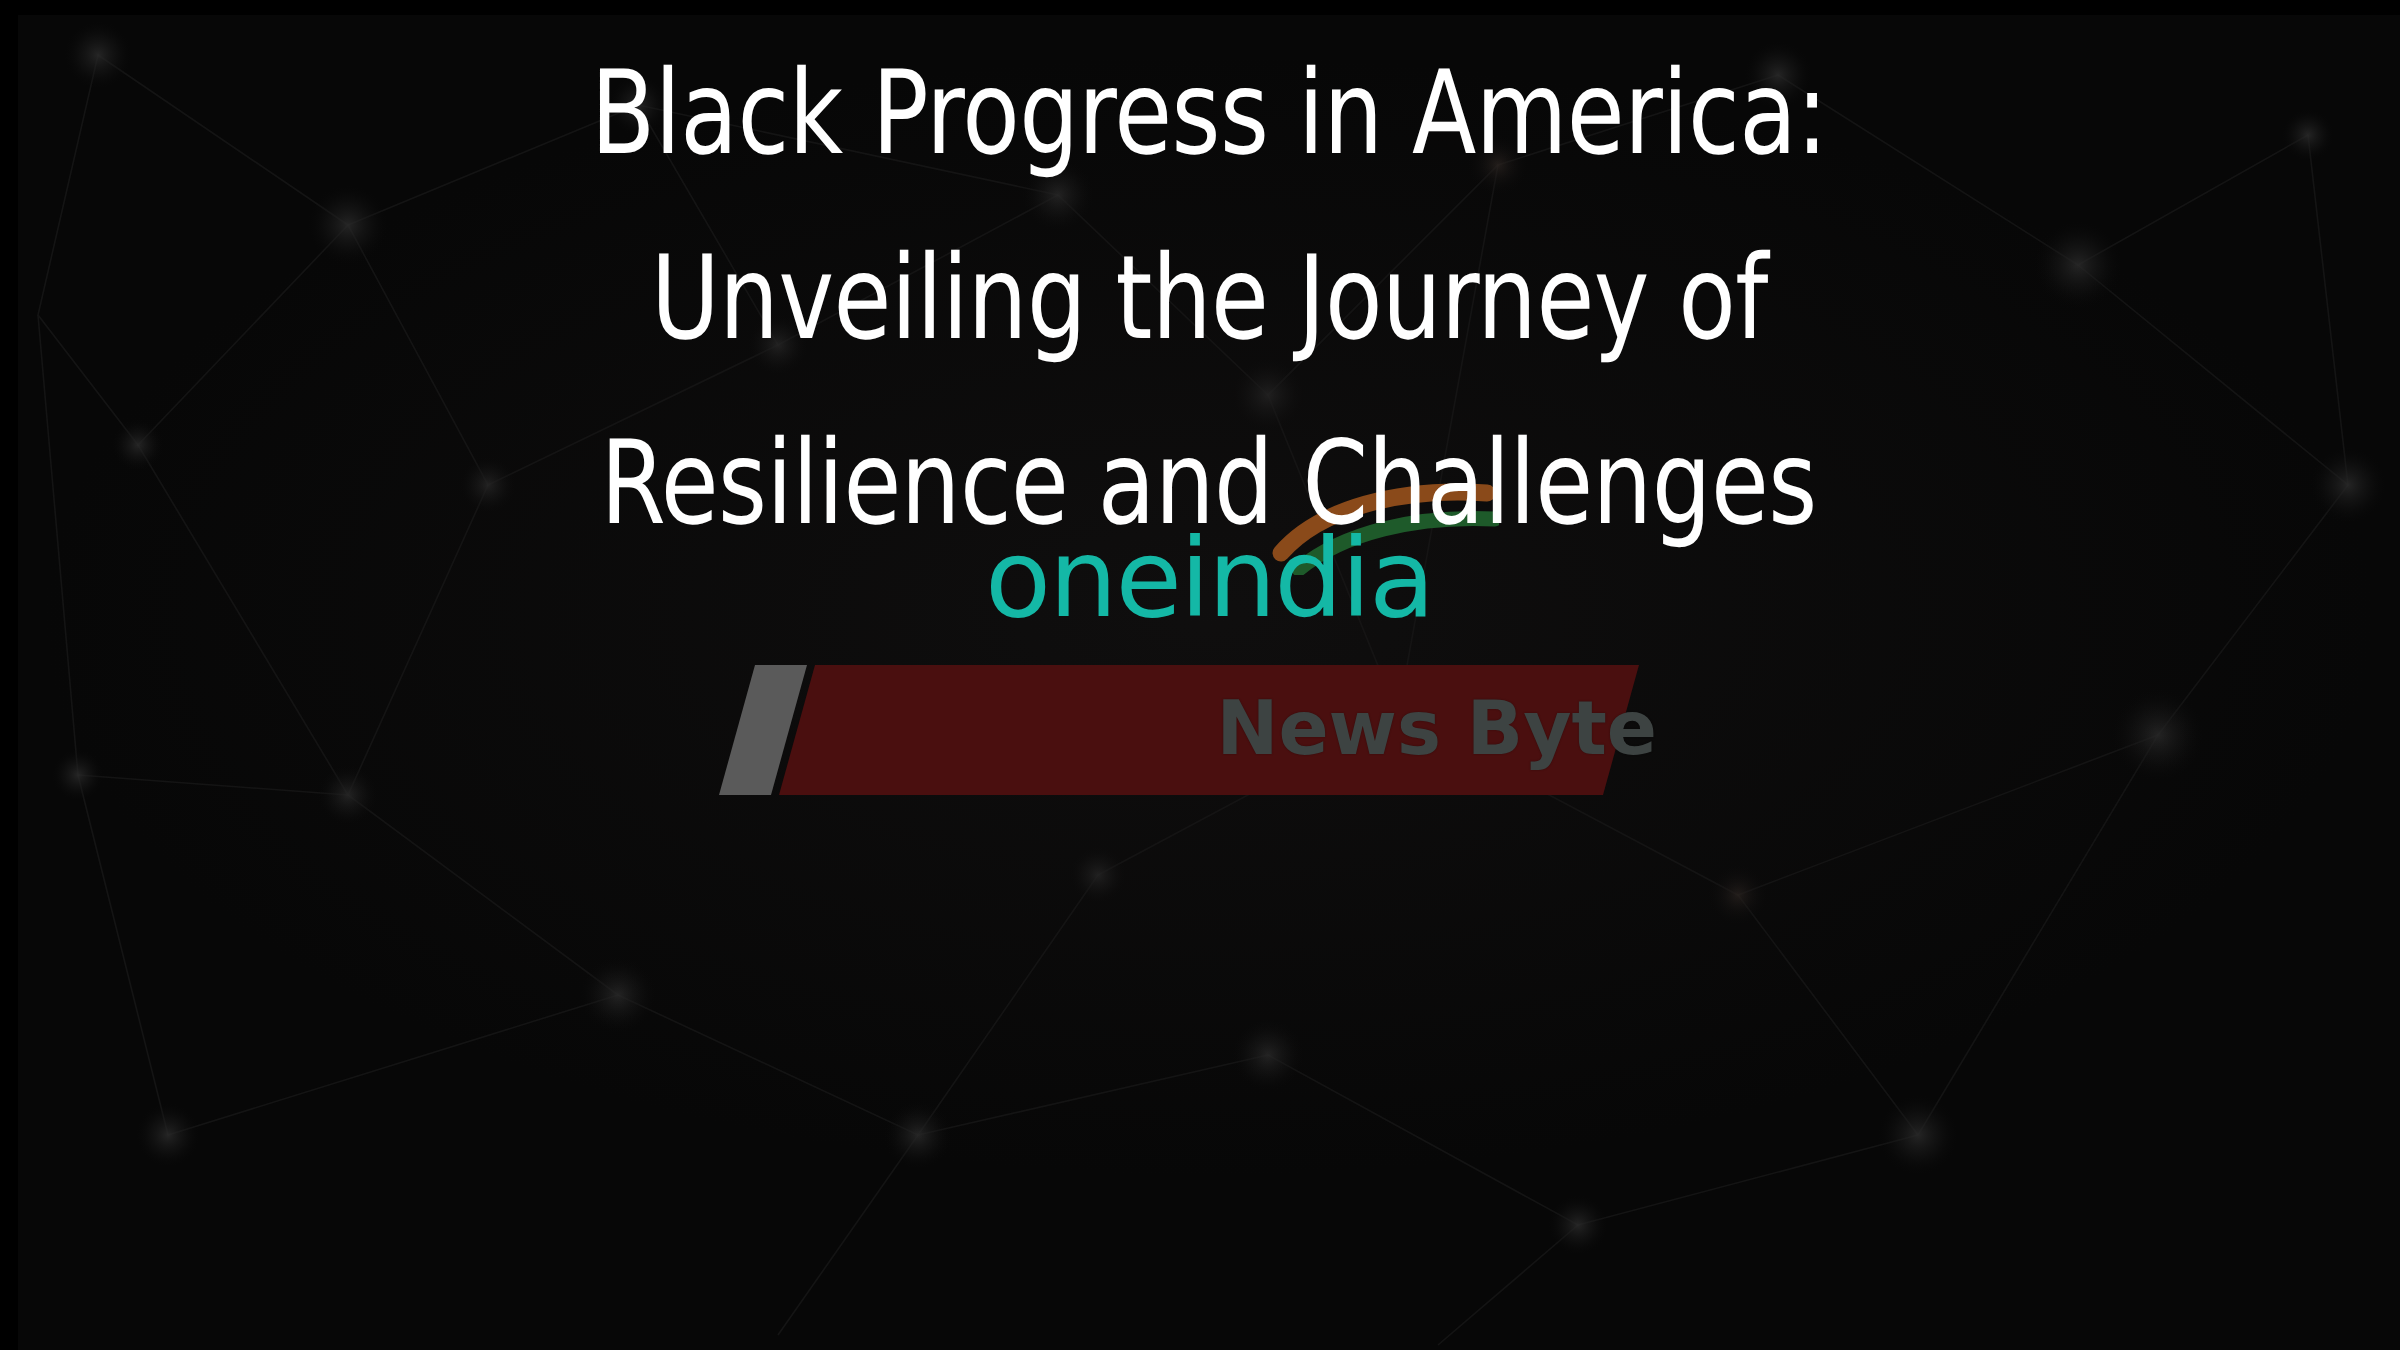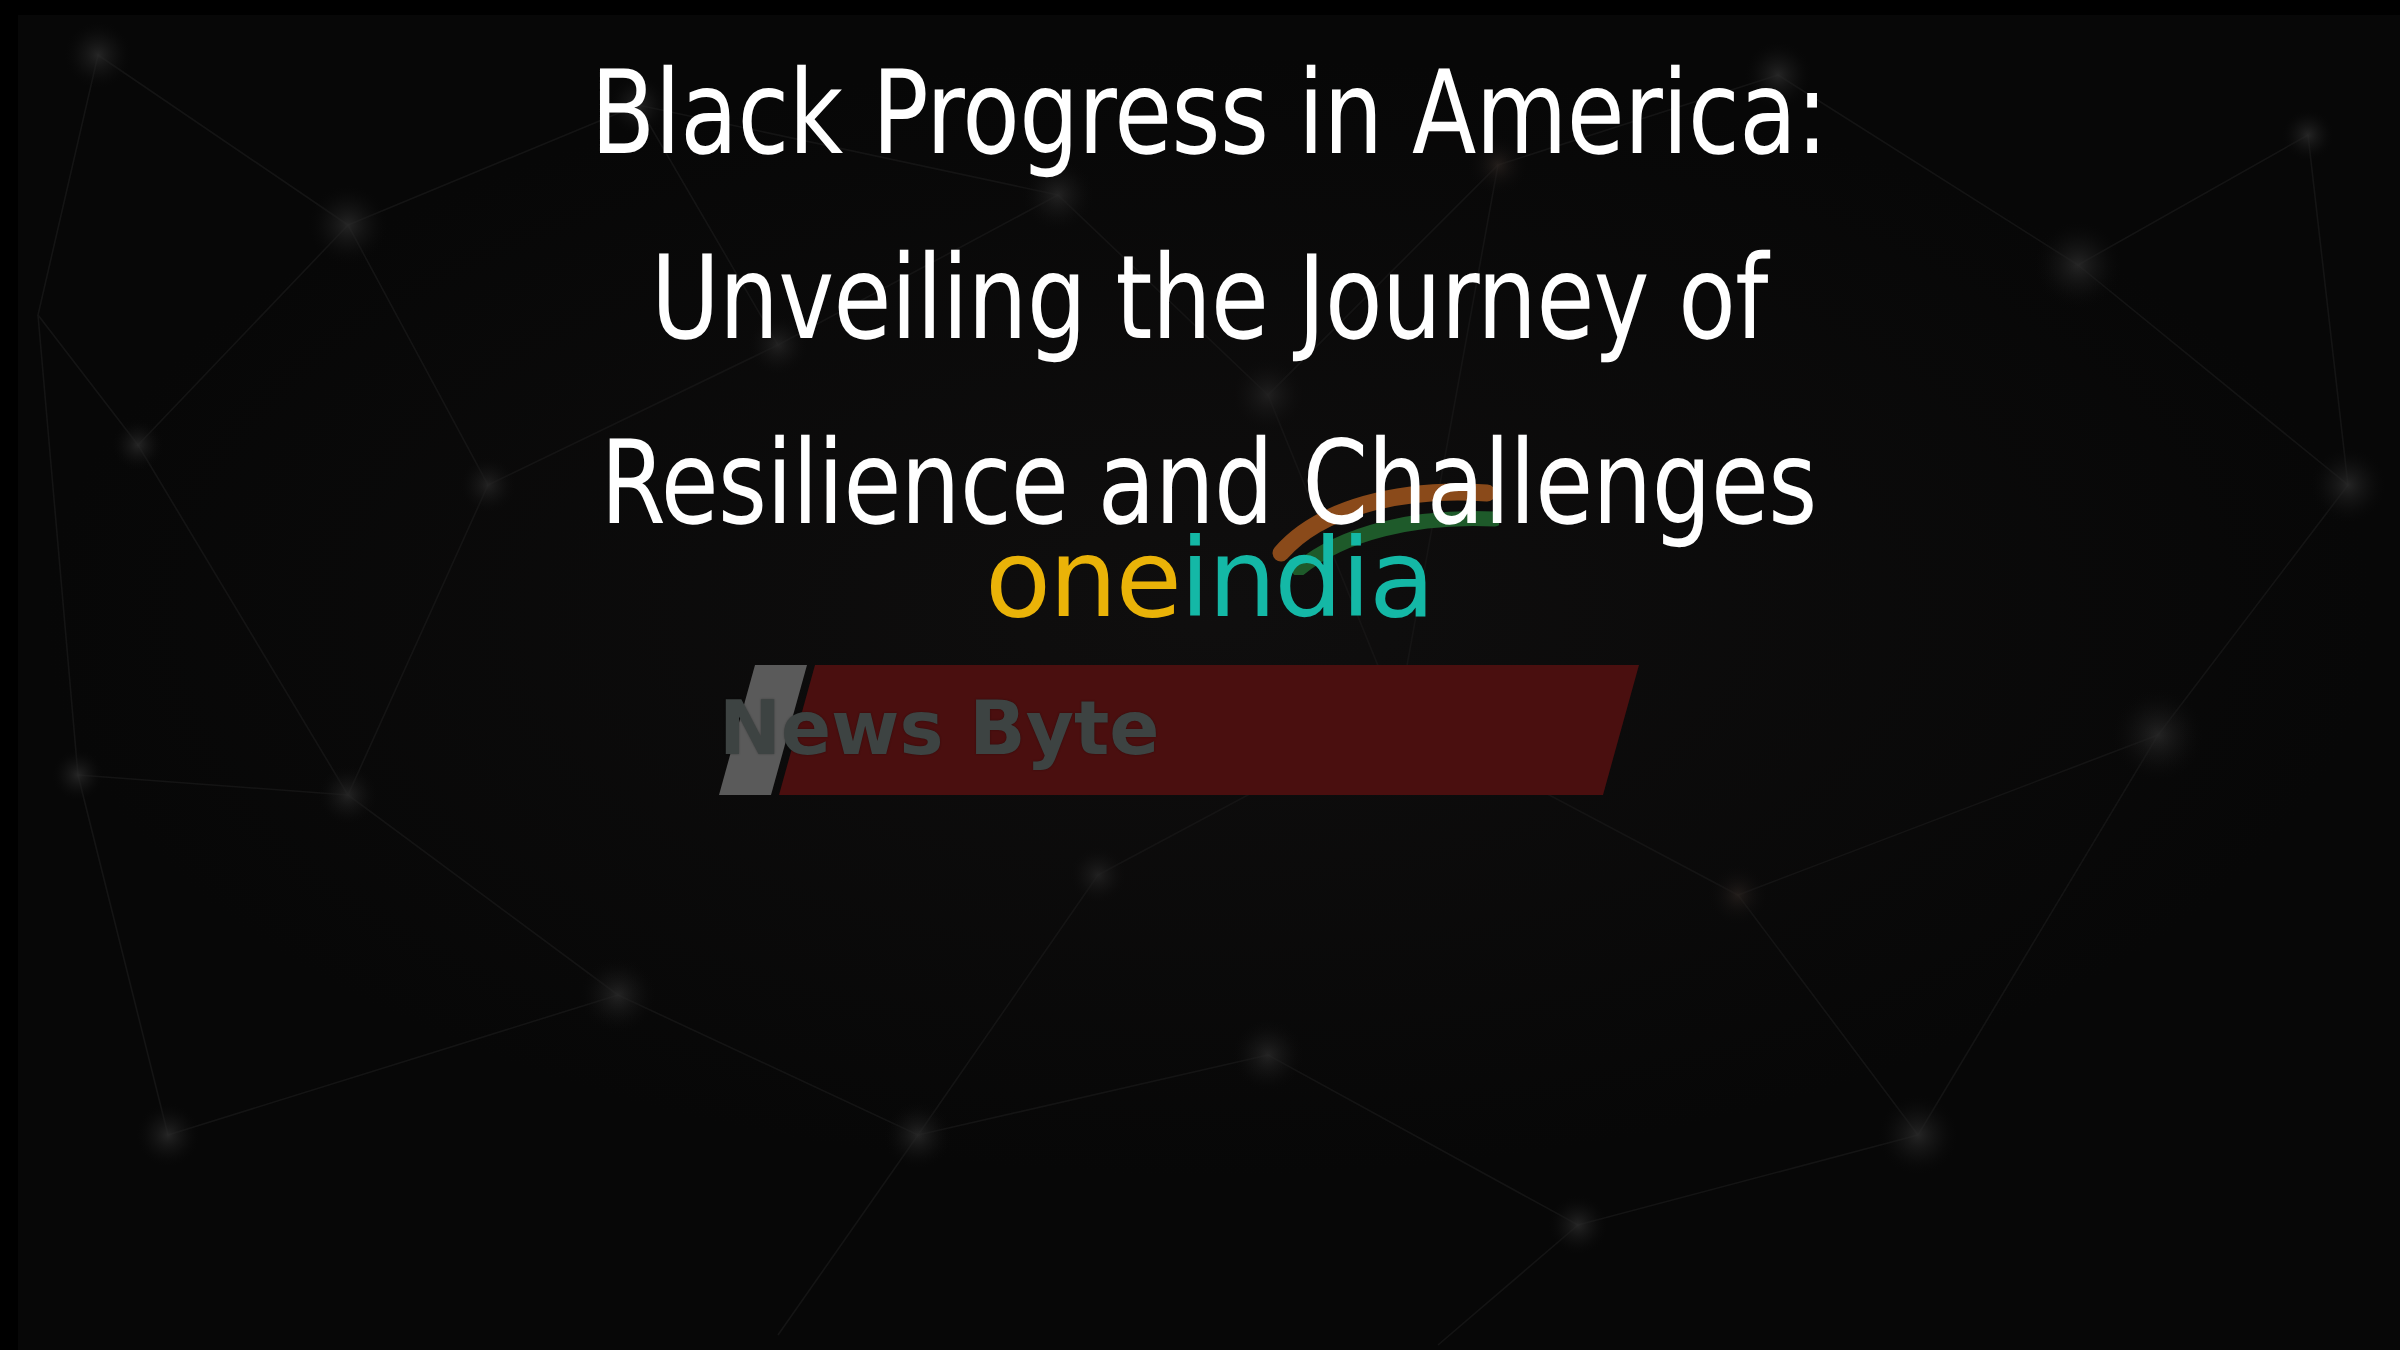--- a/index.html
+++ b/index.html
@@ -75,21 +75,21 @@
     top: 10px;
     width: 100%;
     text-align: center;
     font-family: "DejaVu Sans", "Liberation Sans", sans-serif;
     font-size: 108px;
     font-weight: 400;
     letter-spacing: -2px;
     color: #373737;
     line-height: 1;
   }
-  .oneindia-text .one { color: #eab308; }
+  .oneindia-text .one { color: #14b8a6; }
   .oneindia-text .india { color: #14b8a6; }
 
   
   .flag-arcs {
     position: absolute;
     left: 560px;
     top: -36px;
     width: 230px;
     height: 96px;
   }
@@ -102,24 +102,24 @@
     width: 920px;
     height: 130px;
   }
   .byte-shape {
     position: absolute;
     inset: 0;
   }
   .byte-shape svg { display: block; width: 100%; height: 100%; }
   .byte-text {
     position: absolute;
-    left: 0;
+    left: 18px;
     top: 26px;
     width: 100%;
-    text-align: left;
+    text-align: right;
     font-family: "DejaVu Sans", "Liberation Sans", sans-serif;
     font-size: 74px;
     font-weight: 700;
     letter-spacing: 0px;
     color: #3d4342;
     line-height: 1;
     text-shadow: 0 0 2px rgba(0,0,0,0.35);
   }
 
   

